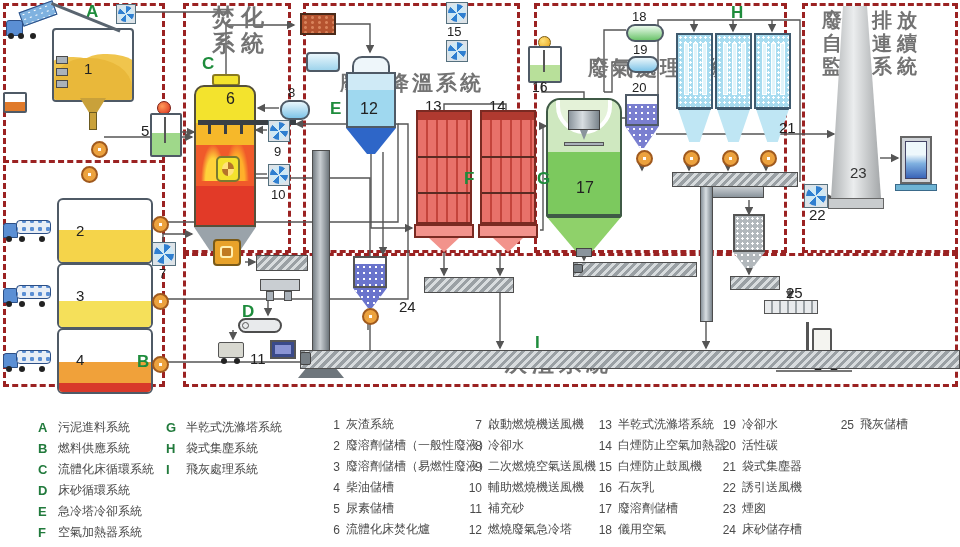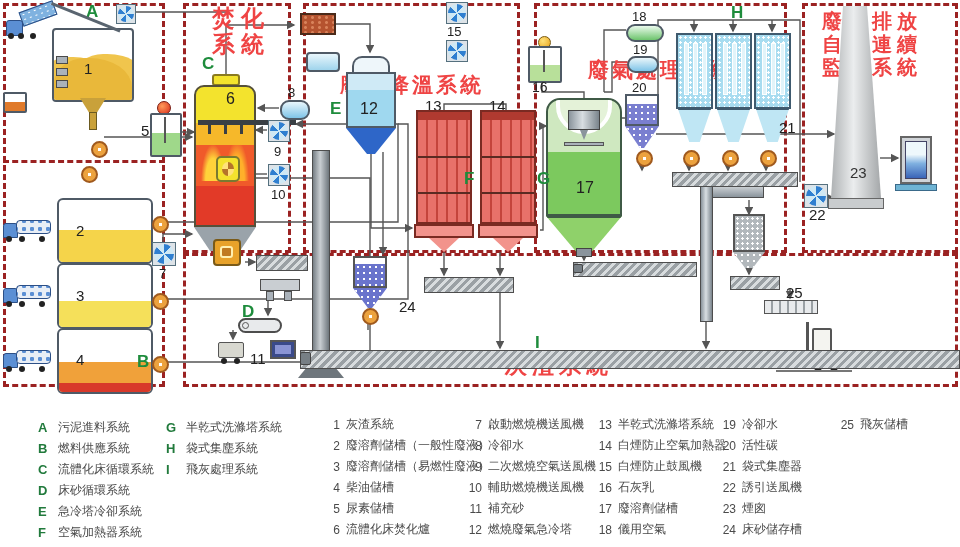--- a/index.html
+++ b/index.html
@@ -3,21 +3,21 @@
 <meta charset="utf-8">
 <style>
   html,body{margin:0;padding:0;background:#fff;}
   #stage{position:relative;width:960px;height:547px;background:#fff;overflow:hidden;
          font-family:"Liberation Sans",sans-serif;}
   .abs{position:absolute;box-sizing:border-box;}
   
   .dash{position:absolute;border:3px dashed #9b2222;box-sizing:border-box;}
   .dash-h{position:absolute;border-top:3px dashed #9b2222;height:0;}
   
-  .title{position:absolute;font-family:Liberation Serif, serif;font-weight:bold;color:#ef4444;
+  .title{position:absolute;font-family:Liberation Mono, monospace;font-weight:bold;color:#737373;
          white-space:nowrap;line-height:1.15;}
   
   .sec{position:absolute;font-weight:bold;color:#1e8c3c;font-size:17px;
        font-family:"Liberation Sans",sans-serif;}
   
   .num{position:absolute;font-size:13px;color:#222;font-family:"Liberation Sans",sans-serif;}
   
   .tank{position:absolute;border:2px solid #4f5a66;border-radius:6px;background:#fff;overflow:hidden;}
   .liq{position:absolute;left:0;right:0;bottom:0;}
   .capsule{position:absolute;border:2px solid #4f5a66;border-radius:9px;}

